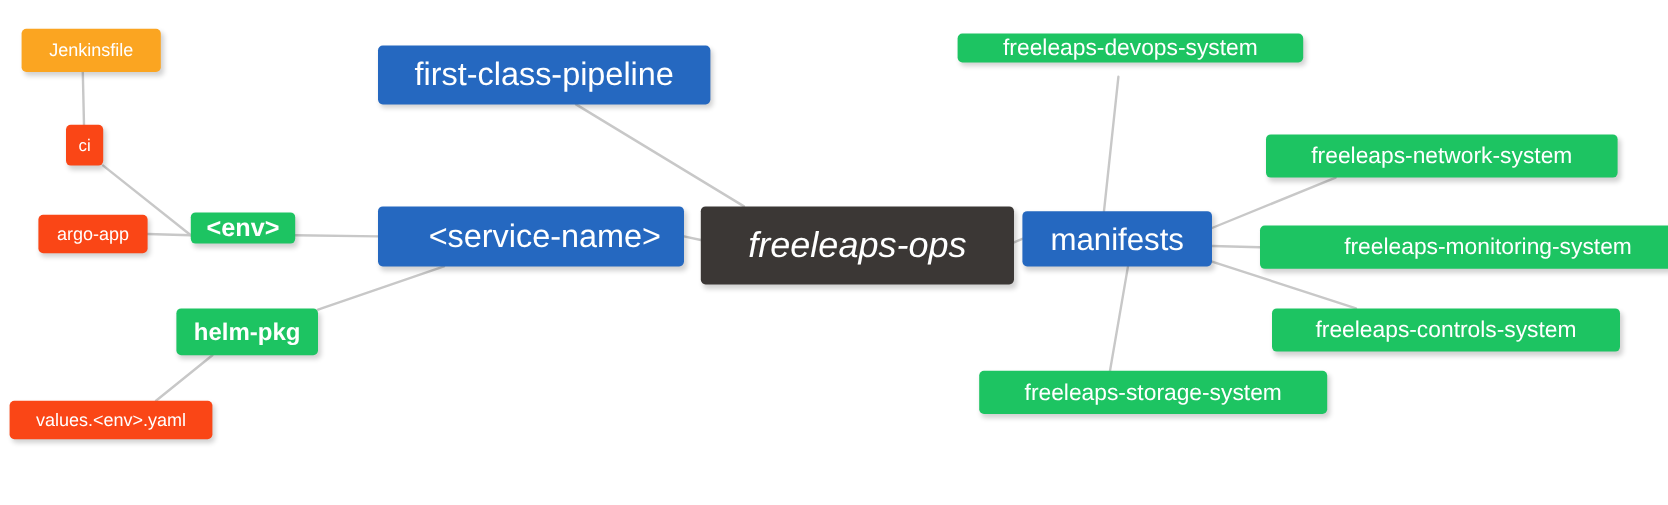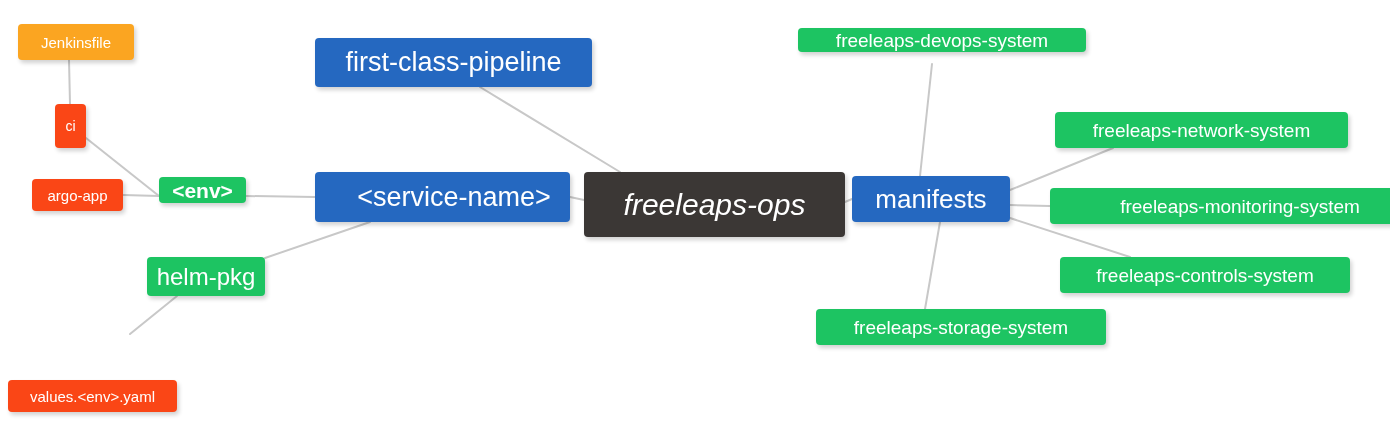--- a/index.html
+++ b/index.html
@@ -43,25 +43,25 @@
       <line x1="570" y1="197" x2="584" y2="200" stroke="#c8c8c8" stroke-width="2" stroke-linecap="round"></line>
       <line x1="845" y1="202" x2="852" y2="199" stroke="#c8c8c8" stroke-width="2" stroke-linecap="round"></line>
       <line x1="920" y1="176" x2="932" y2="64" stroke="#c8c8c8" stroke-width="2" stroke-linecap="round"></line>
       <line x1="1010" y1="190" x2="1113" y2="148" stroke="#c8c8c8" stroke-width="2" stroke-linecap="round"></line>
       <line x1="1010" y1="205" x2="1050" y2="206" stroke="#c8c8c8" stroke-width="2" stroke-linecap="round"></line>
       <line x1="1010" y1="218" x2="1130" y2="257" stroke="#c8c8c8" stroke-width="2" stroke-linecap="round"></line>
       <line x1="940" y1="222" x2="925" y2="309" stroke="#c8c8c8" stroke-width="2" stroke-linecap="round"></line>
     </svg>
   <div id="node-layer">
       <div class="node n-orange" style="left: 18px; top: 24px; width: 116px; height: 36px; font-size: 15px;">Jenkinsfile</div>
-      <div class="node n-red" style="left: 55px; top: 104px; width: 31px; height: 44px; font-size: 14px;">ci</div>
+      <div class="node n-red" style="left: 55px; top: 104px; width: 31px; height: 34px; font-size: 14px;">ci</div>
       <div class="node n-red" style="left: 32px; top: 179px; width: 91px; height: 32px; font-size: 15px;">argo-app</div>
       <div class="node n-green" style="left: 159px; top: 177px; width: 87px; height: 26px; font-size: 21px; font-weight: bold;">&lt;env&gt;</div>
-      <div class="node n-green" style="left: 147px; top: 257px; width: 118px; height: 39px; font-size: 24px;">helm-pkg</div>
-      <div class="node n-red" style="left: 8px; top: 334px; width: 169px; height: 32px; font-size: 15px; margin-top: 46px;">values.&lt;env&gt;.yaml</div>
+      <div class="node n-green" style="left: 147px; top: 257px; width: 118px; height: 39px; font-size: 20px; font-weight: bold;">helm-pkg</div>
+      <div class="node n-red" style="left: 8px; top: 334px; width: 169px; height: 32px; font-size: 15px;">values.&lt;env&gt;.yaml</div>
       <div class="node n-blue" style="left: 315px; top: 38px; width: 277px; height: 49px; font-size: 27px;">first-class-pipeline</div>
       <div class="node n-blue" style="left: 315px; top: 172px; width: 255px; height: 50px; font-size: 27px; padding-left: 23px;">&lt;service-name&gt;</div>
       <div class="node n-root" style="left: 584px; top: 172px; width: 261px; height: 65px; font-size: 30px; font-style: italic;">freeleaps-ops</div>
       <div class="node n-blue" style="left: 852px; top: 176px; width: 158px; height: 46px; font-size: 26px;">manifests</div>
       <div class="node n-green" style="left: 798px; top: 28px; width: 288px; height: 24px; font-size: 19px;">freeleaps-devops-system</div>
       <div class="node n-green" style="left: 1055px; top: 112px; width: 293px; height: 36px; font-size: 19px;">freeleaps-network-system</div>
       <div class="node n-green" style="left: 1050px; top: 188px; width: 380px; height: 36px; font-size: 19px;">freeleaps-monitoring-system</div>
       <div class="node n-green" style="left: 1060px; top: 257px; width: 290px; height: 36px; font-size: 19px;">freeleaps-controls-system</div>
       <div class="node n-green" style="left: 816px; top: 309px; width: 290px; height: 36px; font-size: 19px;">freeleaps-storage-system</div>
     </div>

